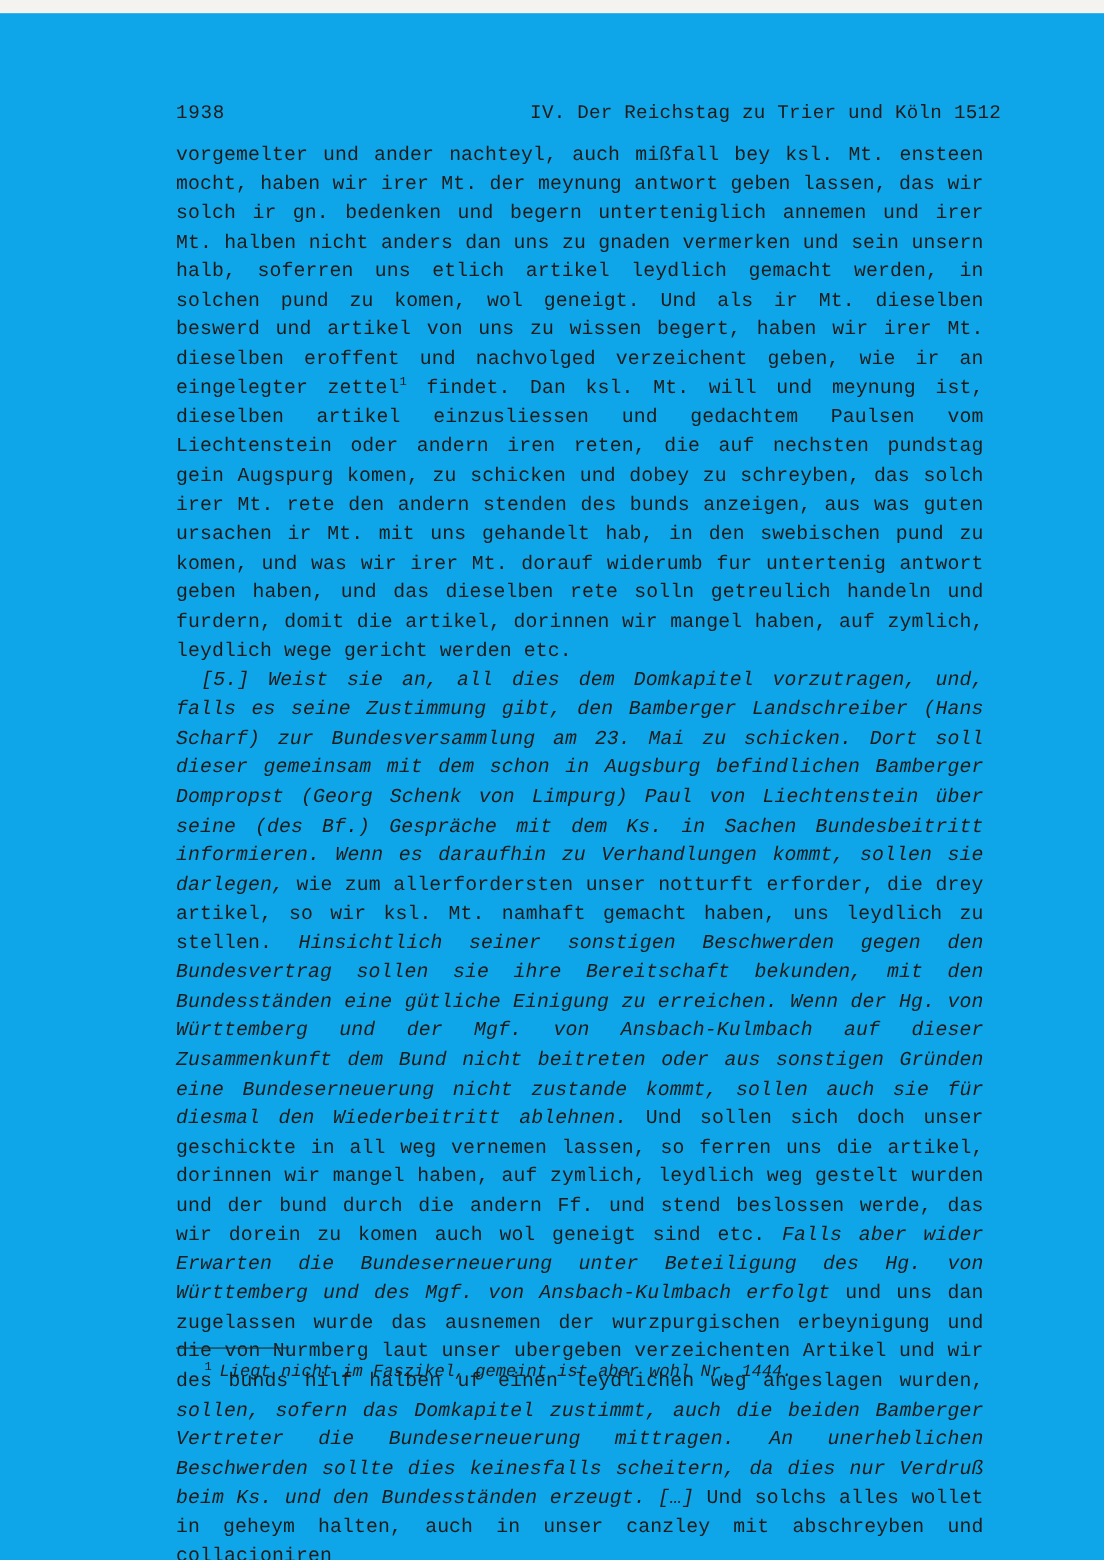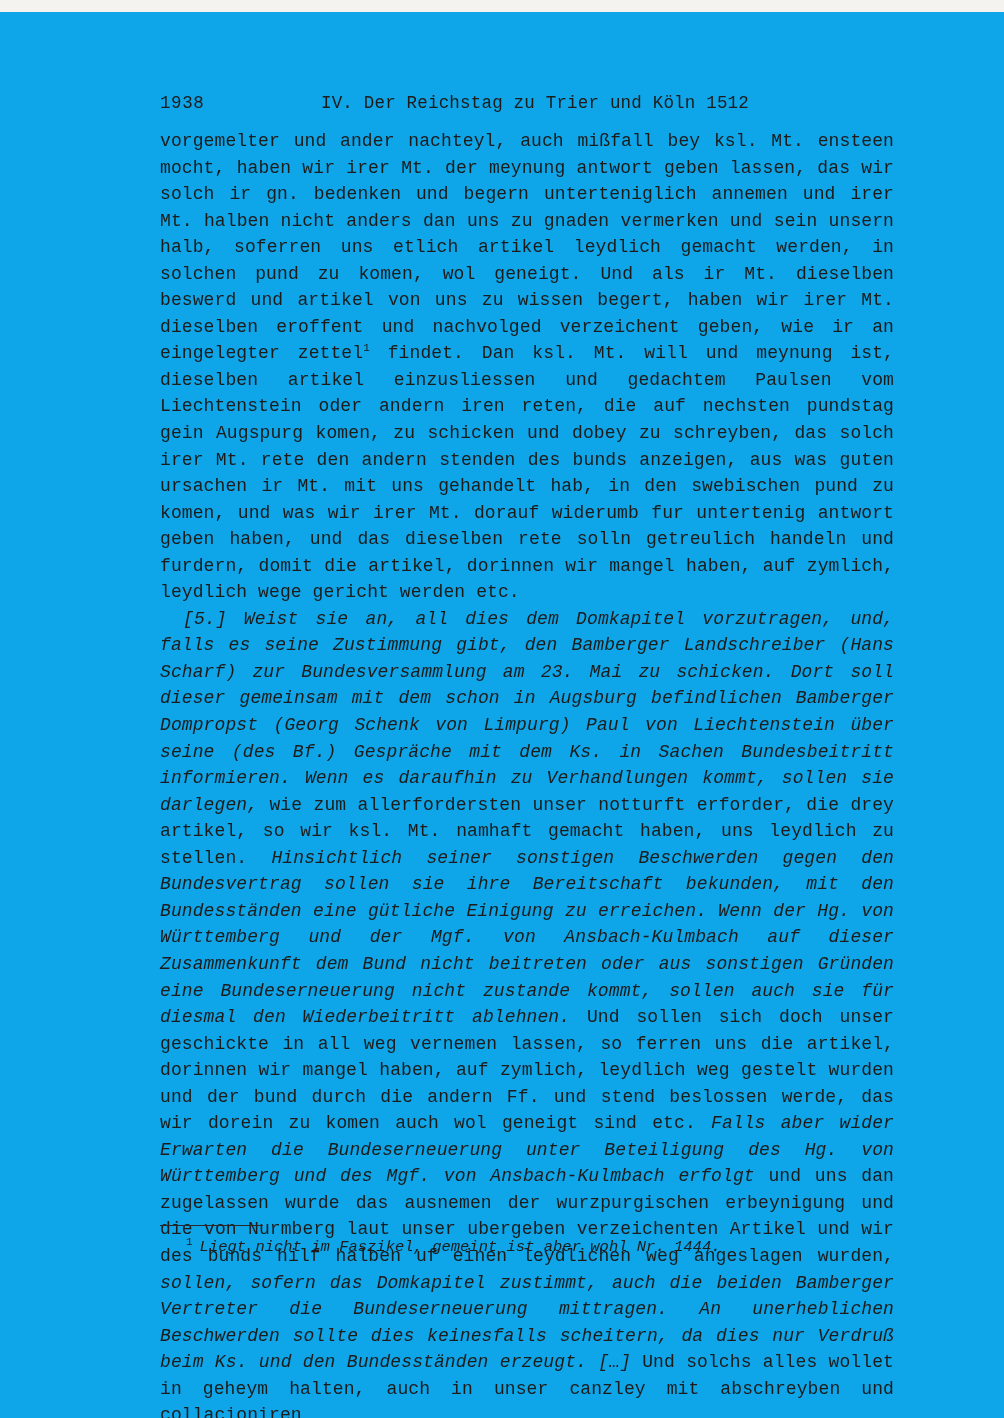--- a/index.html
+++ b/index.html
@@ -25,21 +25,21 @@
     line-height: 22px;
   }
   .page-number {
     position: absolute;
     left: 0;
     top: 0;
     letter-spacing: 0.6px;
   }
   .running-title {
     display: block;
-    text-align: center;
+    text-align: right;
     letter-spacing: 0.2px;
   }
   
   .body-text {
     position: absolute;
     top: 116px;
     left: 160px;
     right: 110px;
   }
   .para {

